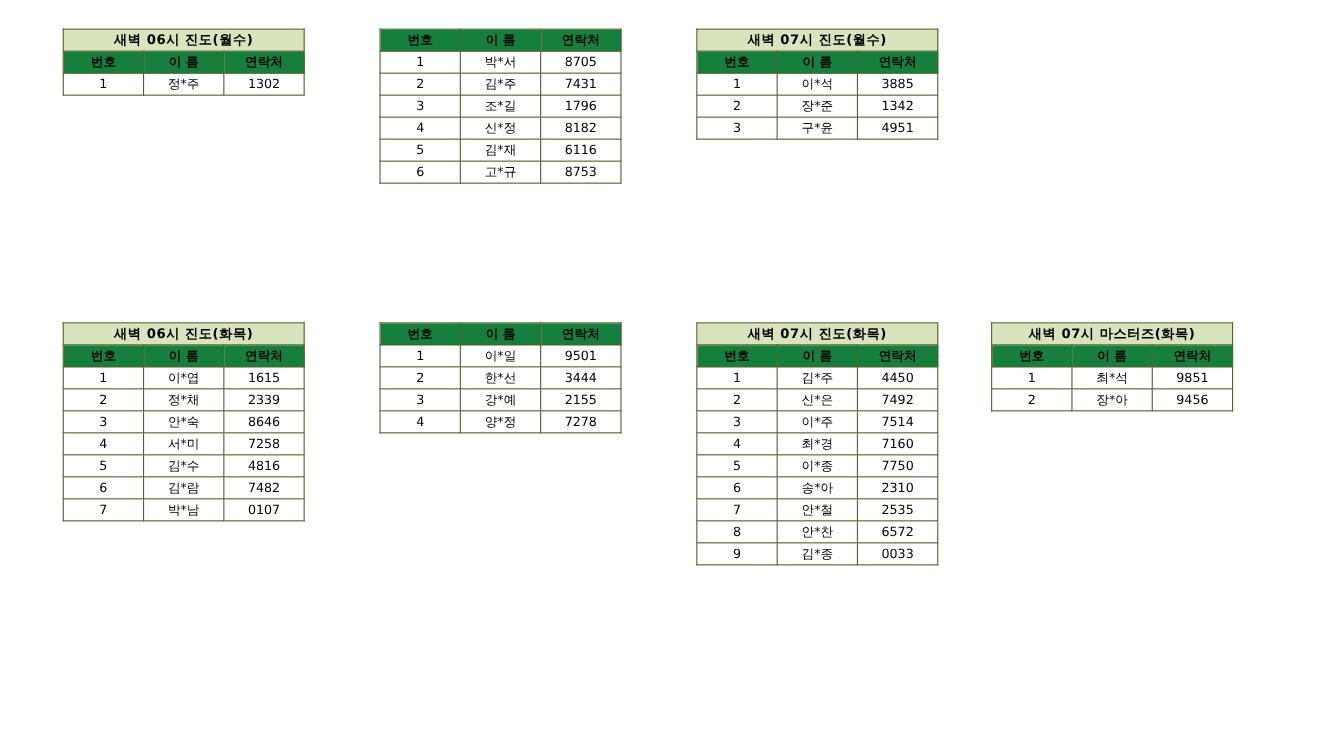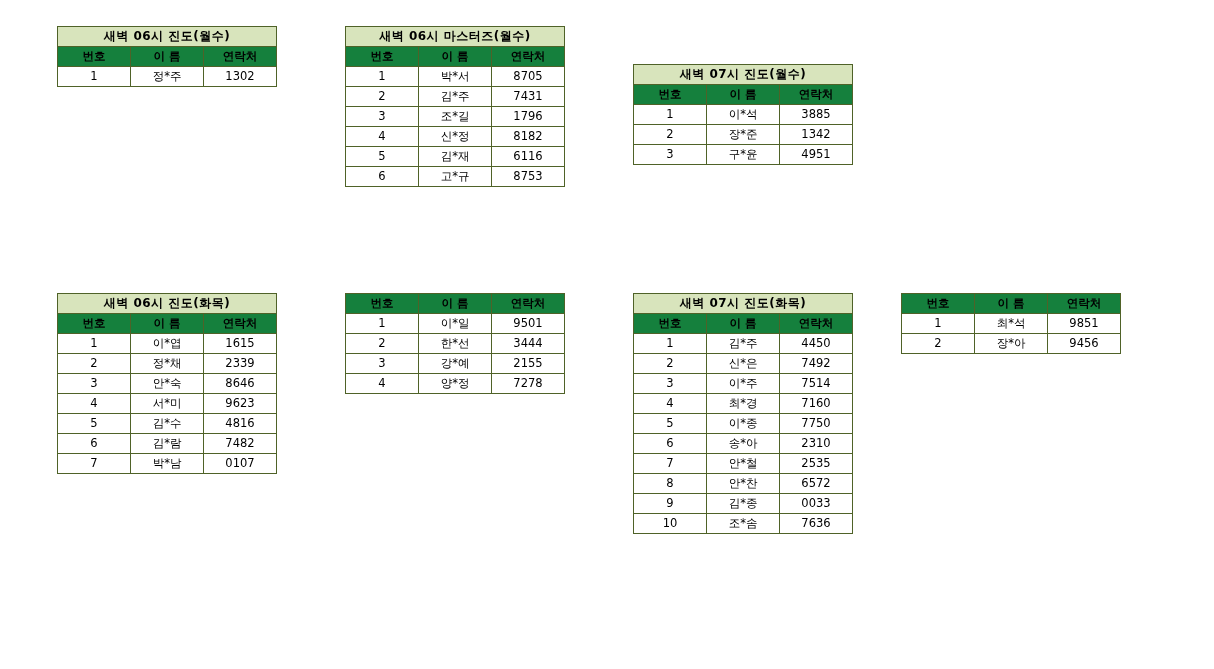--- a/index.html
+++ b/index.html
@@ -74,23 +74,20 @@
         <tr>
           <td class="cell col-no">1</td>
           <td class="cell col-name">정*주</td>
           <td class="cell col-tel">1302</td>
         </tr>
       </tbody>
     </table>
     <table class="tbl" style="left: 345px; top: 14px;">
       <tbody>
         <tr>
-          <td class="title" colspan="3">새벽 06시 마스터즈(월수)</td>
-        </tr>
-        <tr>
           <td class="hdr col-no">번호</td>
           <td class="hdr col-name">이 름</td>
           <td class="hdr col-tel">연락처</td>
         </tr>
         <tr>
           <td class="cell col-no">1</td>
           <td class="cell col-name">박*서</td>
           <td class="cell col-tel">8705</td>
         </tr>
         <tr>
@@ -113,21 +110,21 @@
           <td class="cell col-name">김*재</td>
           <td class="cell col-tel">6116</td>
         </tr>
         <tr>
           <td class="cell col-no">6</td>
           <td class="cell col-name">고*규</td>
           <td class="cell col-tel">8753</td>
         </tr>
       </tbody>
     </table>
-    <table class="tbl" style="left: 633px; top: 14px; margin-top: 38px;">
+    <table class="tbl" style="left: 633px; top: 14px;">
       <tbody>
         <tr>
           <td class="title" colspan="3">새벽 07시 진도(월수)</td>
         </tr>
         <tr>
           <td class="hdr col-no">번호</td>
           <td class="hdr col-name">이 름</td>
           <td class="hdr col-tel">연락처</td>
         </tr>
         <tr>
@@ -168,21 +165,21 @@
           <td class="cell col-tel">2339</td>
         </tr>
         <tr>
           <td class="cell col-no">3</td>
           <td class="cell col-name">안*숙</td>
           <td class="cell col-tel">8646</td>
         </tr>
         <tr>
           <td class="cell col-no">4</td>
           <td class="cell col-name">서*미</td>
-          <td class="cell col-tel">9623</td>
+          <td class="cell col-tel">7258</td>
         </tr>
         <tr>
           <td class="cell col-no">5</td>
           <td class="cell col-name">김*수</td>
           <td class="cell col-tel">4816</td>
         </tr>
         <tr>
           <td class="cell col-no">6</td>
           <td class="cell col-name">김*람</td>
           <td class="cell col-tel">7482</td>
@@ -271,29 +268,27 @@
         <tr>
           <td class="cell col-no">8</td>
           <td class="cell col-name">안*찬</td>
           <td class="cell col-tel">6572</td>
         </tr>
         <tr>
           <td class="cell col-no">9</td>
           <td class="cell col-name">김*종</td>
           <td class="cell col-tel">0033</td>
         </tr>
-        <tr>
-          <td class="cell col-no">10</td>
-          <td class="cell col-name">조*솜</td>
-          <td class="cell col-tel">7636</td>
-        </tr>
       </tbody>
     </table>
     <table class="tbl" style="left: 901px; top: 281px;">
       <tbody>
+        <tr>
+          <td class="title" colspan="3">새벽 07시 마스터즈(화목)</td>
+        </tr>
         <tr>
           <td class="hdr col-no">번호</td>
           <td class="hdr col-name">이 름</td>
           <td class="hdr col-tel">연락처</td>
         </tr>
         <tr>
           <td class="cell col-no">1</td>
           <td class="cell col-name">최*석</td>
           <td class="cell col-tel">9851</td>
         </tr>

